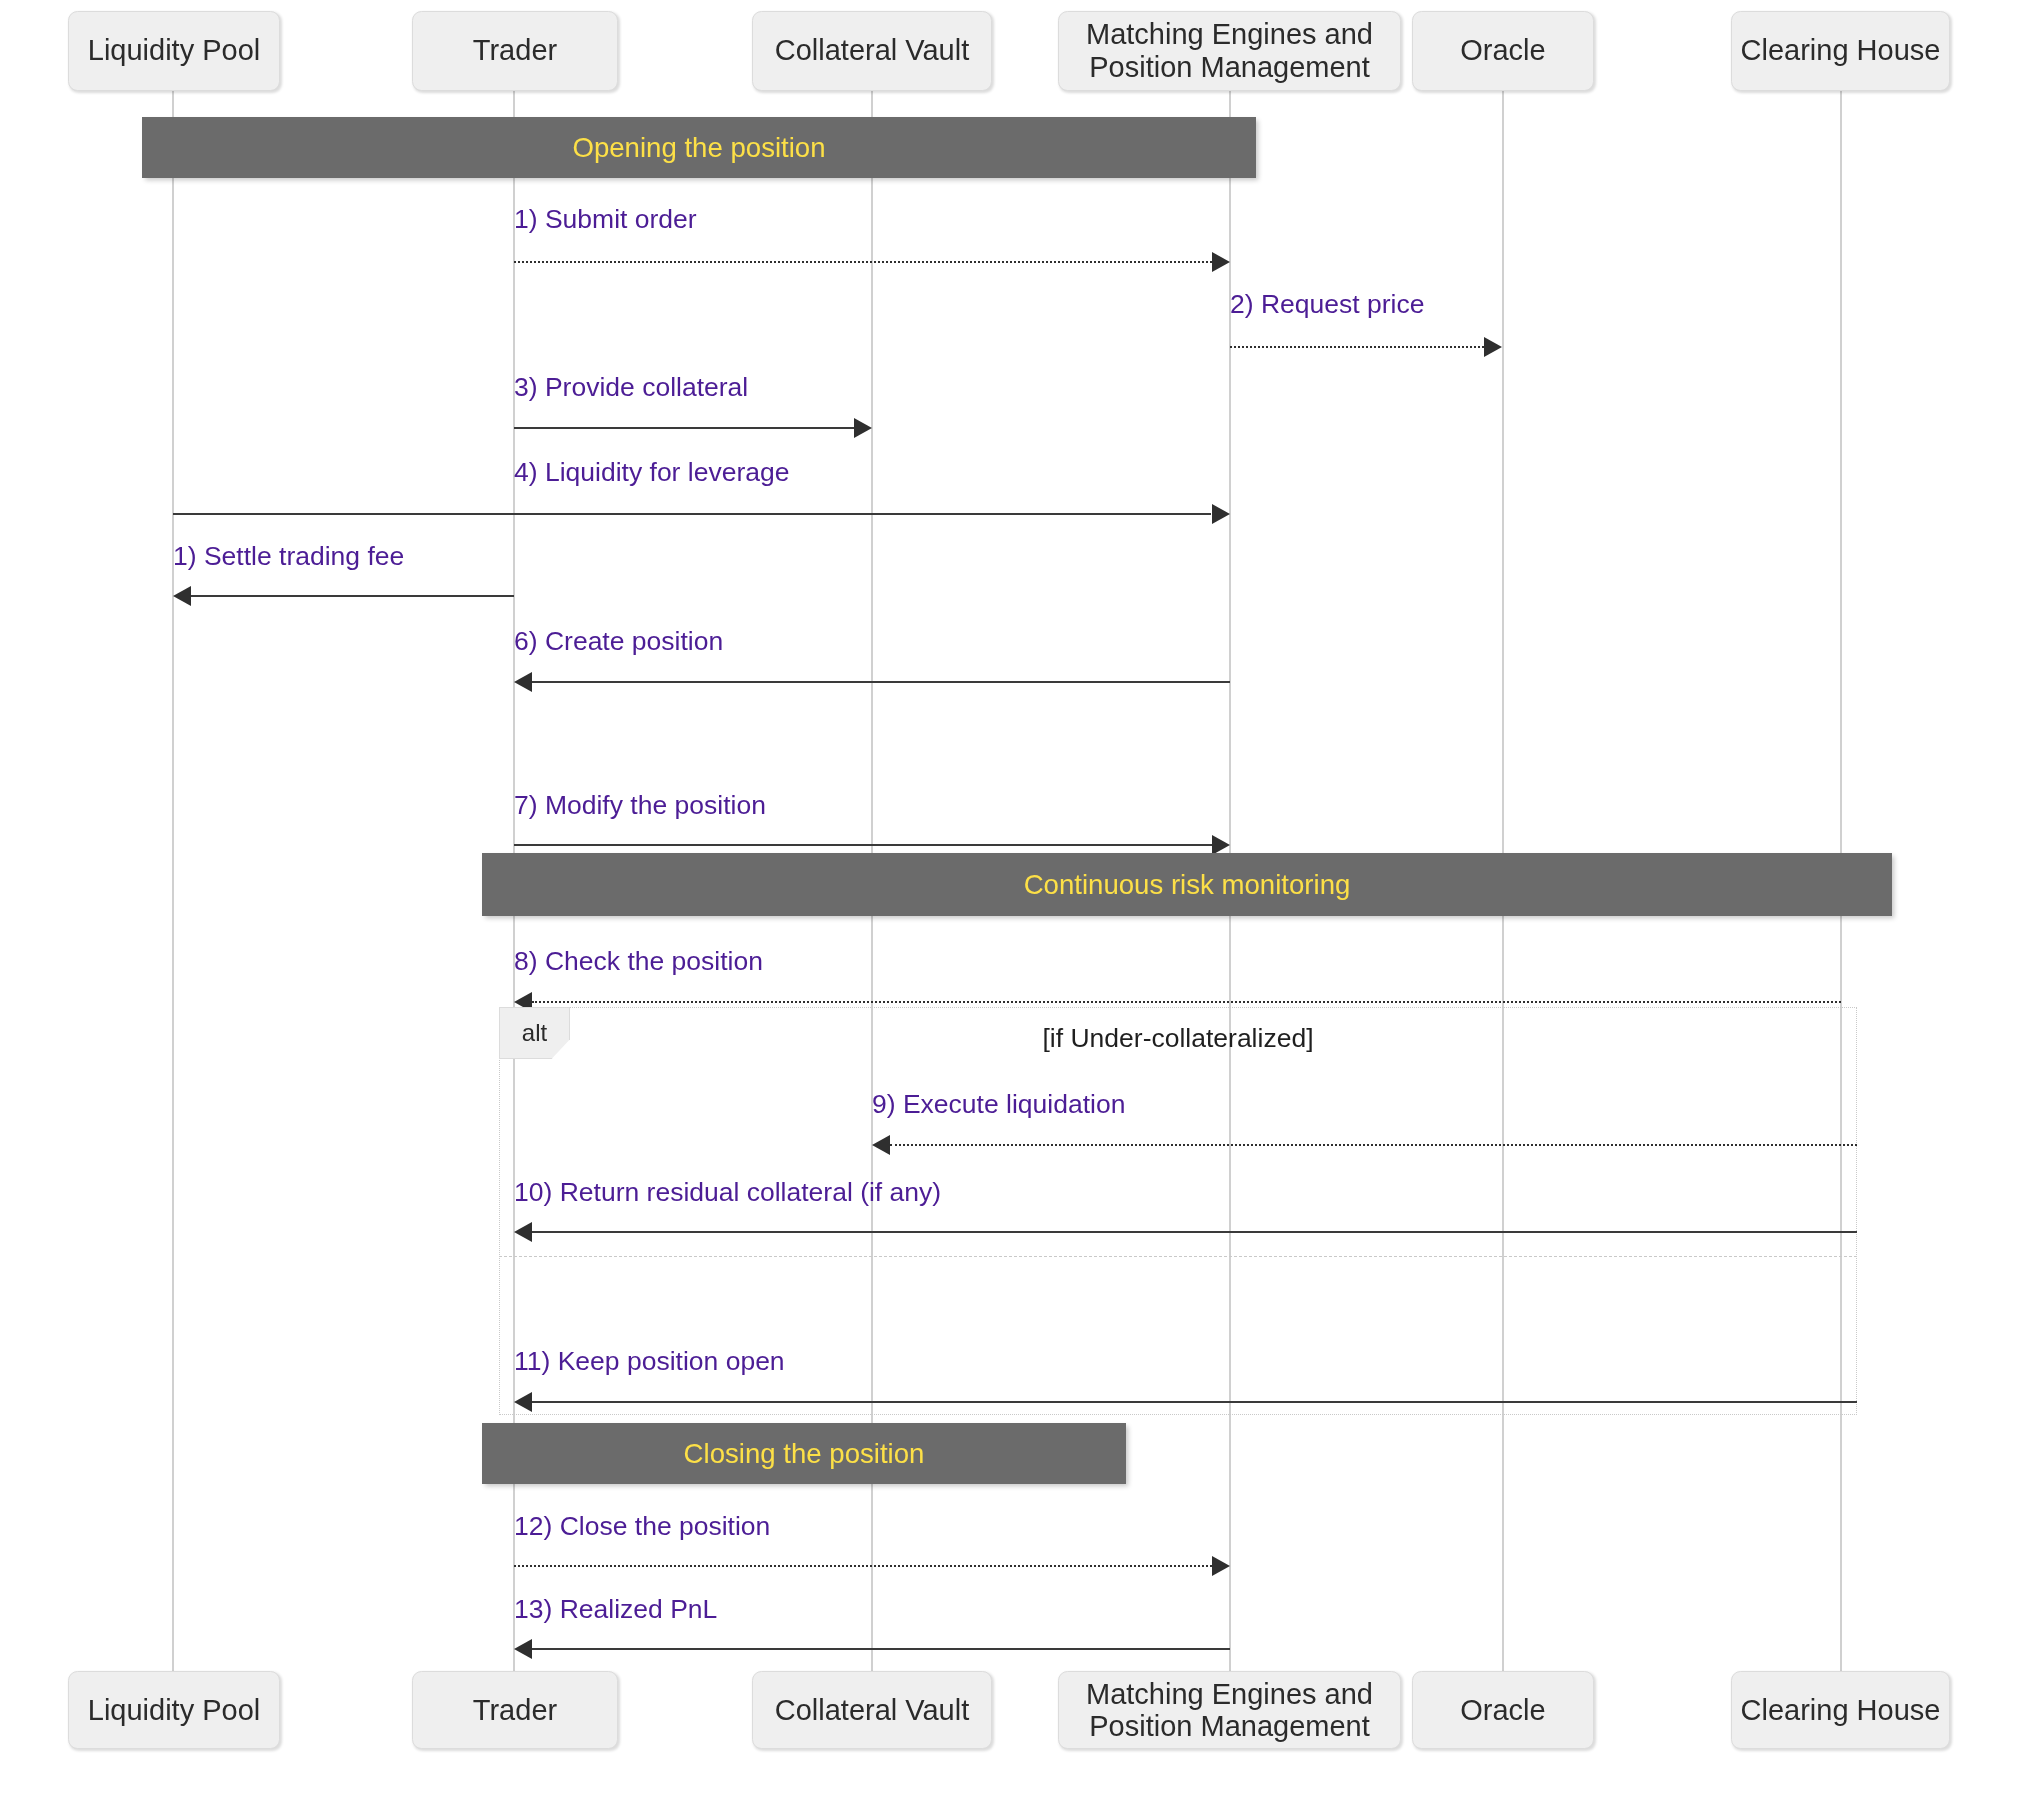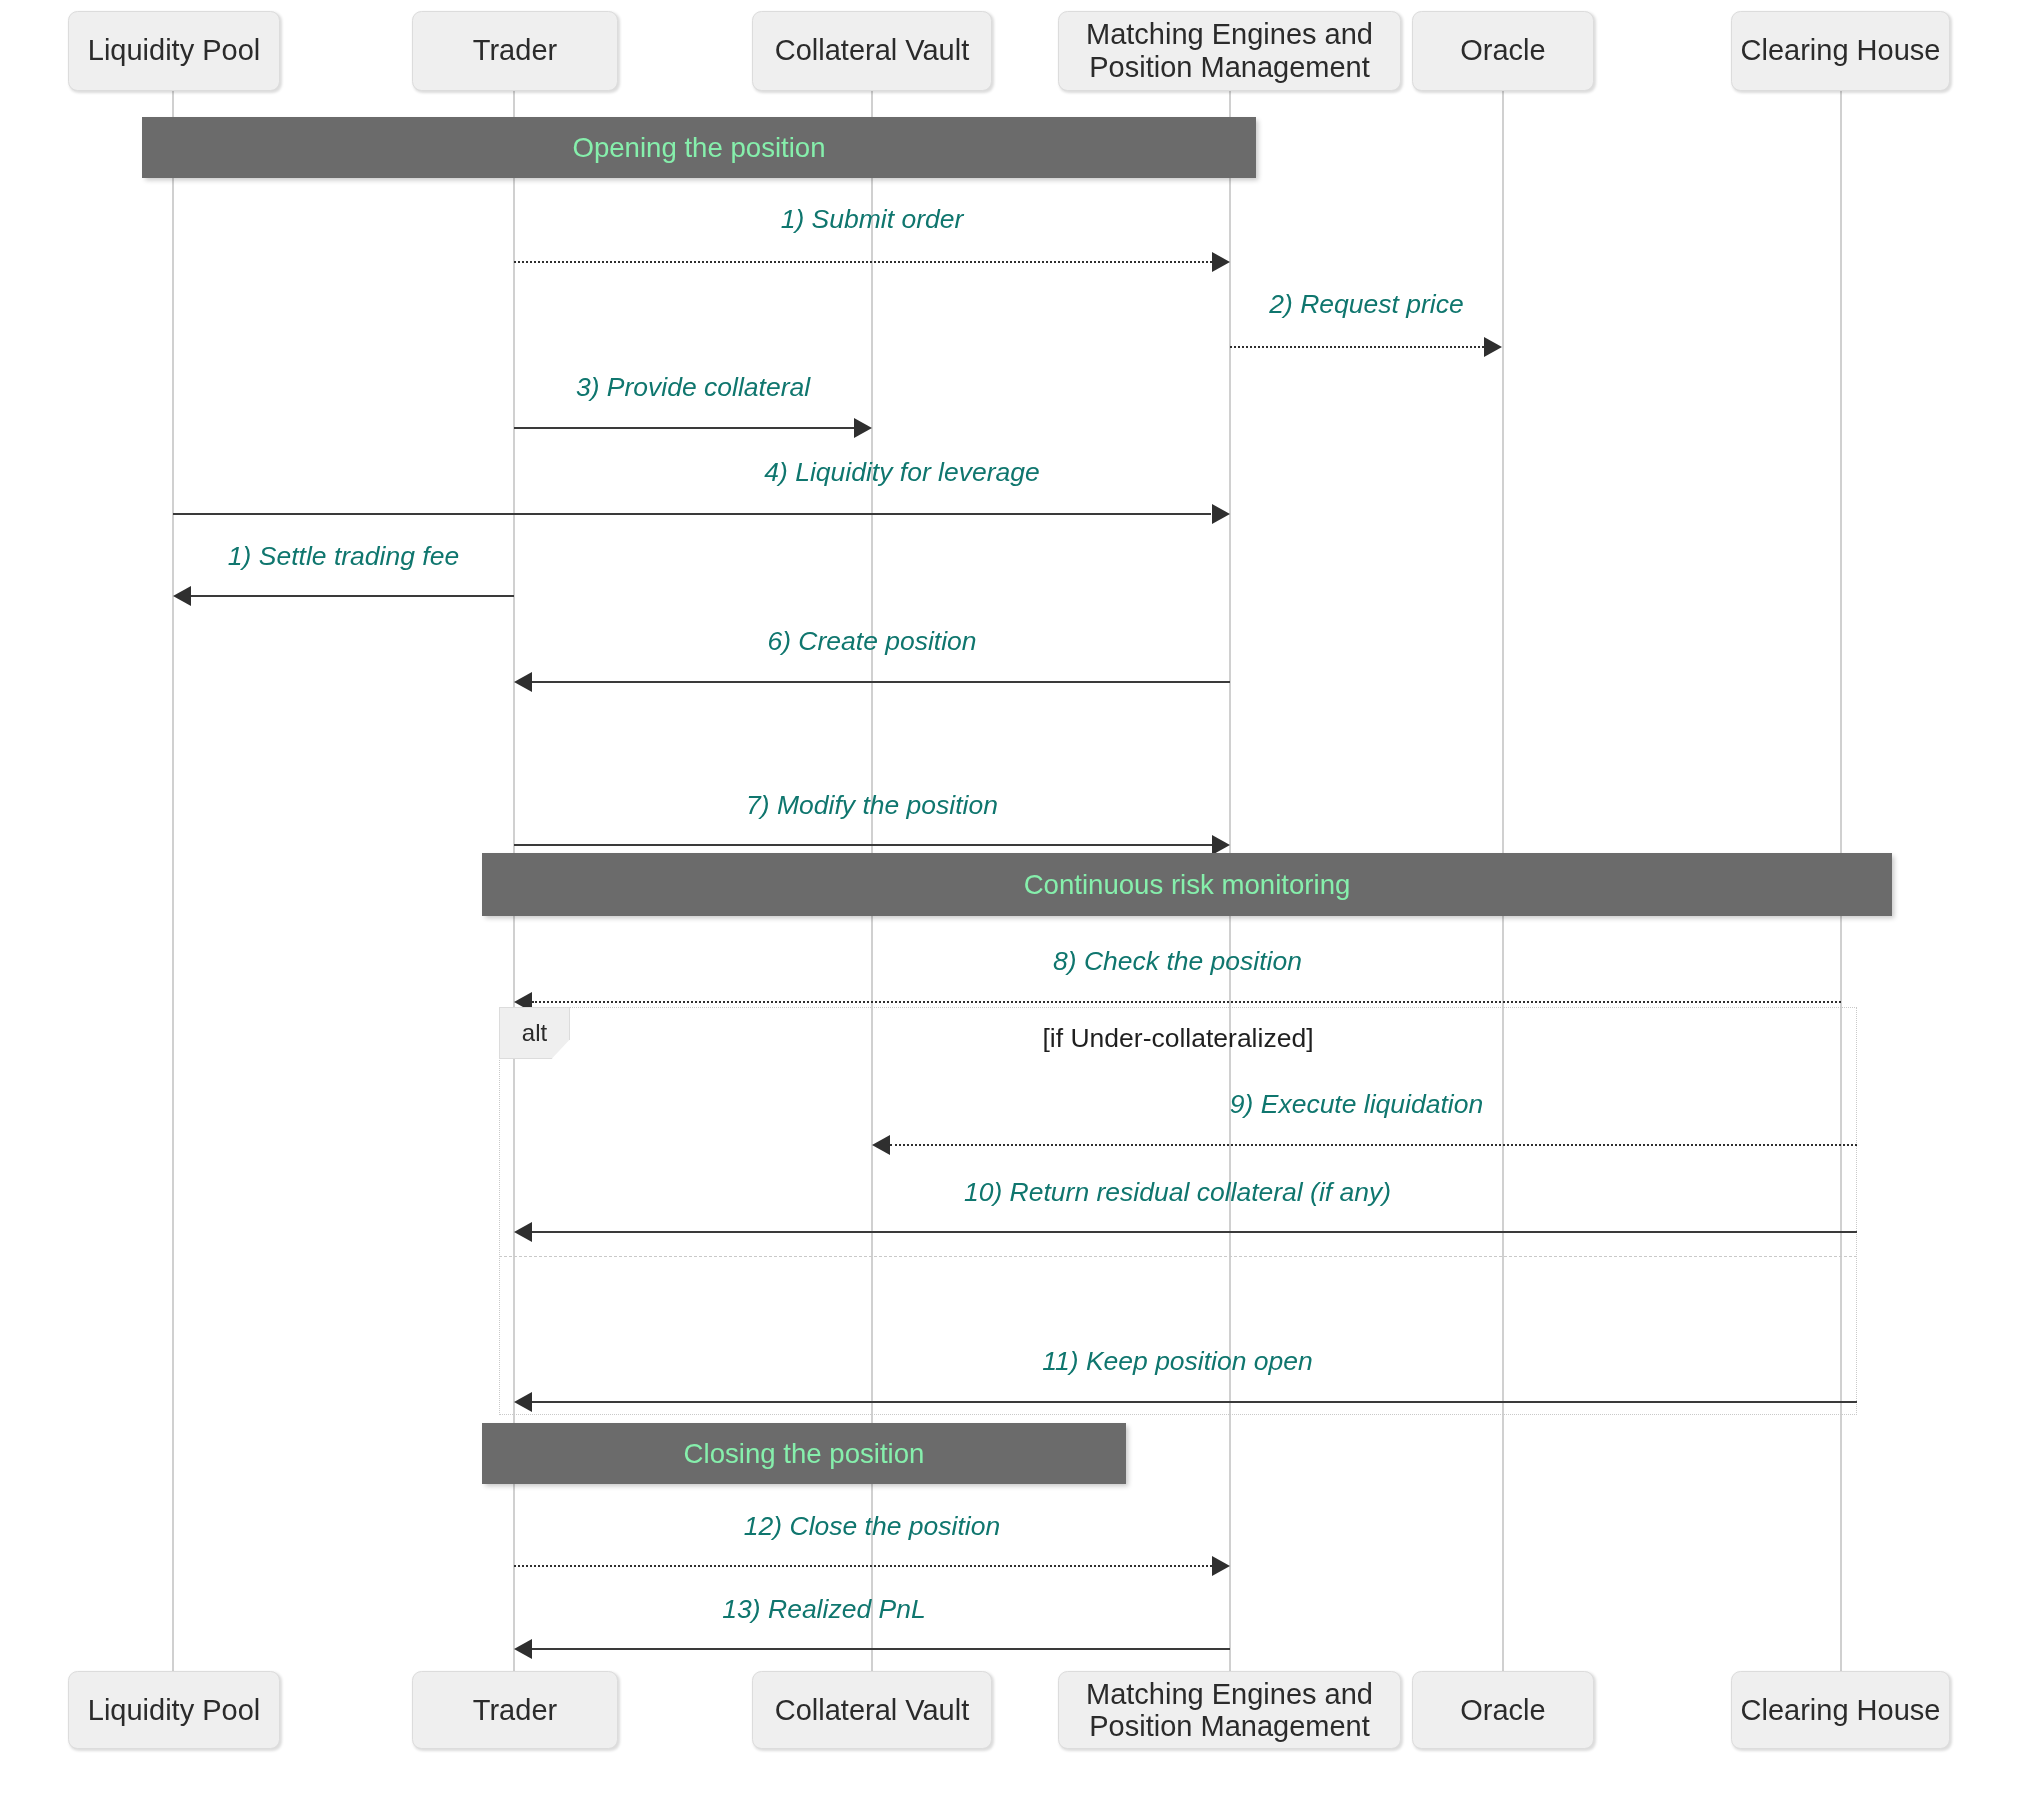--- a/index.html
+++ b/index.html
@@ -24,21 +24,21 @@
     box-sizing:border-box;
     padding:3.2px 7.4px;
   }
 
   
   .band{
     position:absolute;
     background:#6b6b6b;
     box-shadow:2.7px 3.2px 4.8px rgba(0,0,0,.22);
     display:flex;align-items:center;justify-content:center;
-    color:#86efac;font-size:27.6px;
+    color:#fde047;font-size:27.6px;
     box-sizing:border-box;
   }
 
   
   .fragment{
     position:absolute;
     border:1.6px dotted #c9c9c9;
     box-sizing:border-box;
   }
   .fragment-divider{
@@ -60,22 +60,22 @@
     font-size:26.5px;color:#1f1f1f;
     text-align:center;
     white-space:nowrap;
   }
 
   
   .msg-line{position:absolute;height:0;border-top:2.7px solid #3a3a3a;}
   .msg-line.dotted{border-top:2.7px dotted #2f2f2f;}
   .msg-label{
     position:absolute;
-    font-size:26.5px;color:#0f766e;
-    text-align:center;white-space:nowrap;font-style:italic;
+    font-size:26.5px;color:#4c1d95;
+    text-align:left;white-space:nowrap;
   }
   .arrowhead{position:absolute;width:0;height:0;}
   .arrowhead.right{
     border-top:10px solid transparent;
     border-bottom:10px solid transparent;
     border-left:18px solid #2f2f2f;
   }
   .arrowhead.left{
     border-top:10px solid transparent;
     border-bottom:10px solid transparent;

